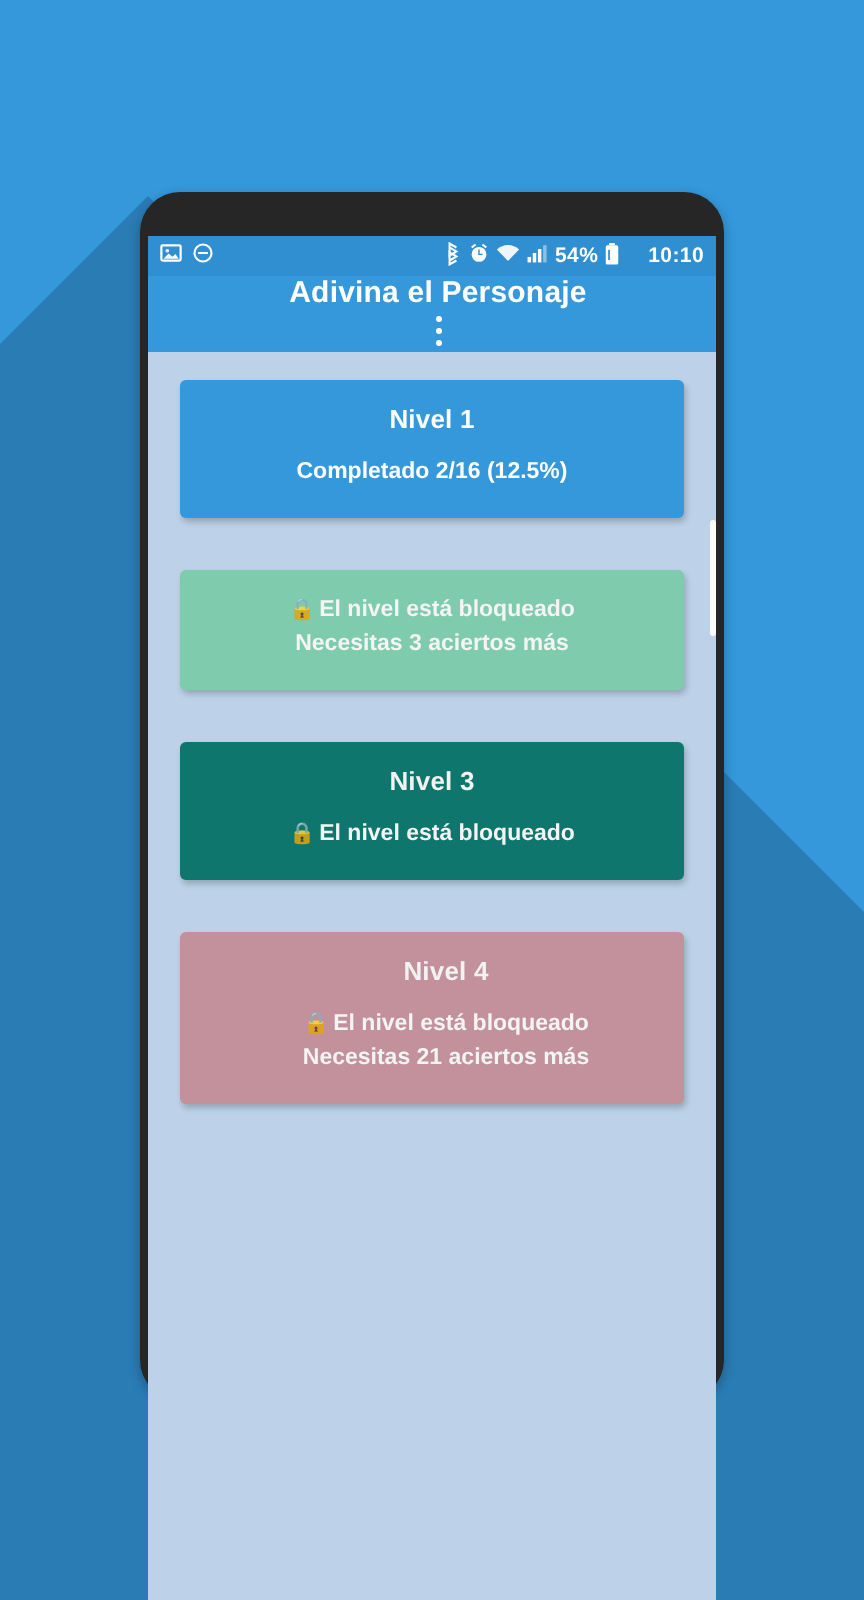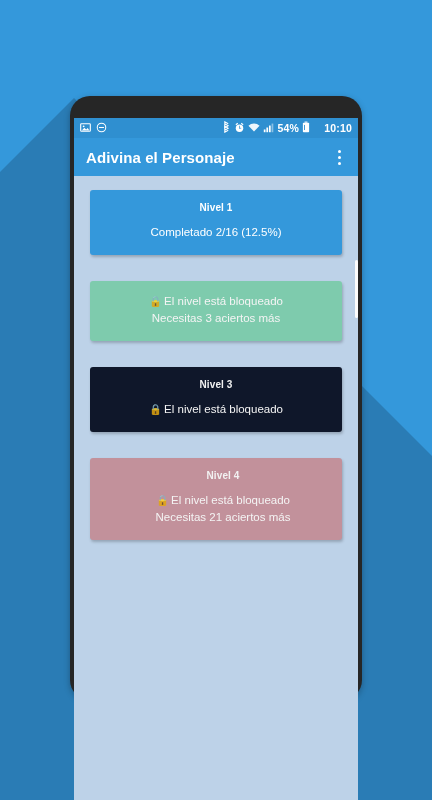--- a/index.html
+++ b/index.html
@@ -141,29 +141,30 @@
   .level-card {
     border-radius: 3px;
     padding: 12px 10px 14px 10px;
     box-sizing: border-box;
     text-align: center;
     box-shadow: 1px 2px 3px rgba(0,0,0,0.22);
     cursor: pointer;
   }
   .level-title {
     color: #ffffff;
-    font-size: 10px;
+    font-size: 13px;
     font-weight: bold;
     margin-bottom: 11px;
     letter-spacing: 0.1px;
   }
   .level-sub {
     color: #ffffff;
     font-size: 11.5px;
     line-height: 17px;
+    font-weight: bold;
   }
   .level-card.locked .level-title { color: #f2f2f2; }
   .level-card.locked .level-sub { color: #f4f4f4; }
   .lock-icon {
     font-size: 10.5px;
     margin-right: 2px;
     opacity: 0.85;
   }
 
   
@@ -244,21 +245,21 @@
             <svg width="8" height="12" viewBox="0 0 10 14">
               <rect x="3.2" y="0.2" width="3.6" height="1.4" fill="#ffffff"></rect>
               <rect x="1.1" y="1.6" width="7.8" height="12" rx="1" fill="#ffffff"></rect>
               <rect x="2.6" y="4.4" width="1.1" height="6.4" fill="#2f8fd0"></rect>
             </svg>
           </span>
           <span class="sb-time">10:10</span>
         </div>
       </div>
 
-      <div id="appbar" style="background: rgb(52, 152, 219);">
+      <div id="appbar" style="background: rgb(52, 152, 219); flex-direction: column;">
         <div id="app-title">Adivina el Personaje</div>
         <div id="overflow-menu">
           <i></i>
           <i></i>
           <i></i>
         </div>
       </div>
 
       <div id="content">
         <div id="level-list">
@@ -270,21 +271,21 @@
             </div>
           </div>
 
           <div class="level-card locked" style="background: rgb(126, 203, 173);">
             <div class="level-sub">
               <span class="lock-icon">🔒</span><span>El nivel está bloqueado</span>
               <div>Necesitas 3 aciertos más</div>
             </div>
           </div>
 
-          <div class="level-card locked" style="background: #0f172a;">
+          <div class="level-card locked" style="background: #0f766e;">
             <div class="level-title">Nivel 3</div>
             <div class="level-sub">
               <span class="lock-icon">🔒</span><span>El nivel está bloqueado</span>
             </div>
           </div>
 
           <div class="level-card locked" style="background: rgb(194, 145, 155); padding-left: 24px;">
             <div class="level-title">Nivel 4</div>
             <div class="level-sub">
               <span class="lock-icon">🔒</span><span>El nivel está bloqueado</span>

